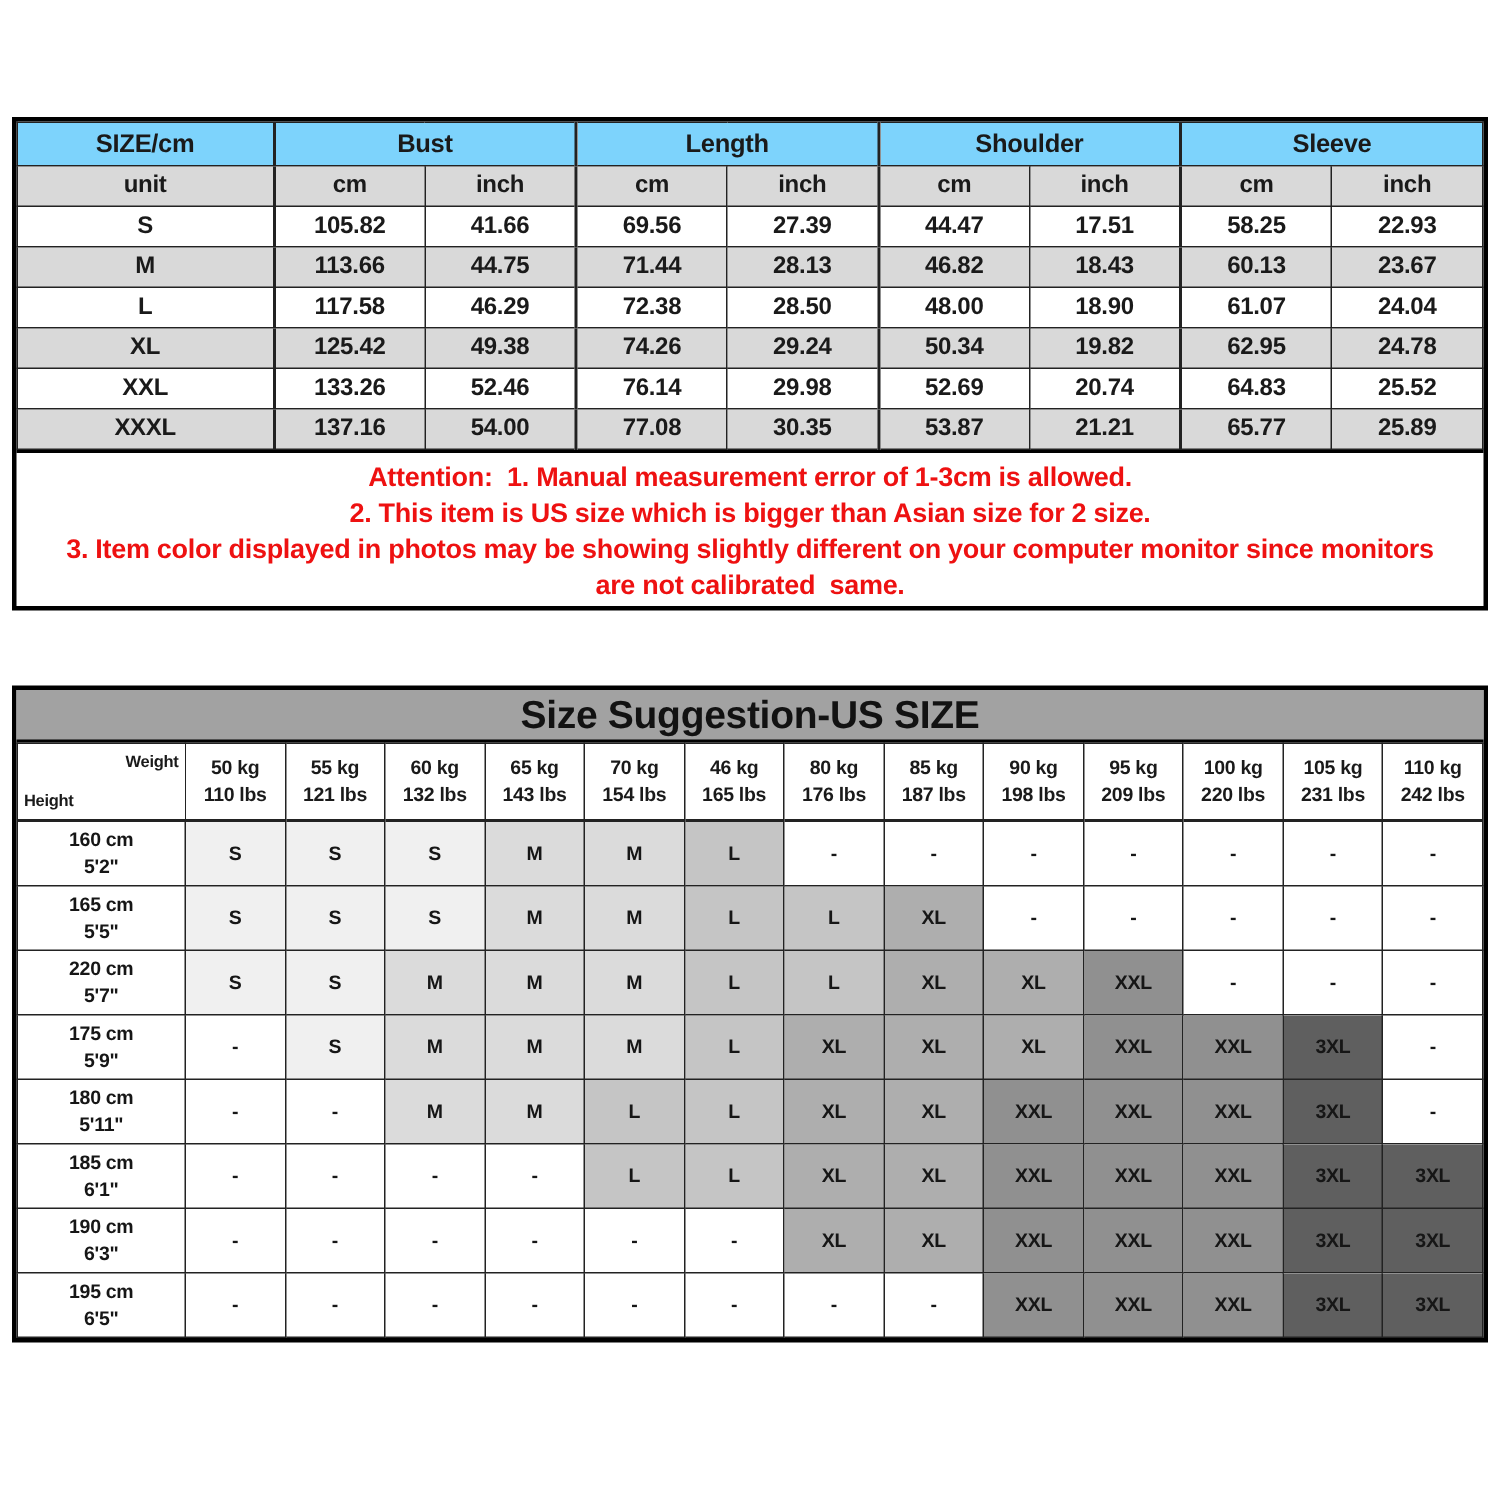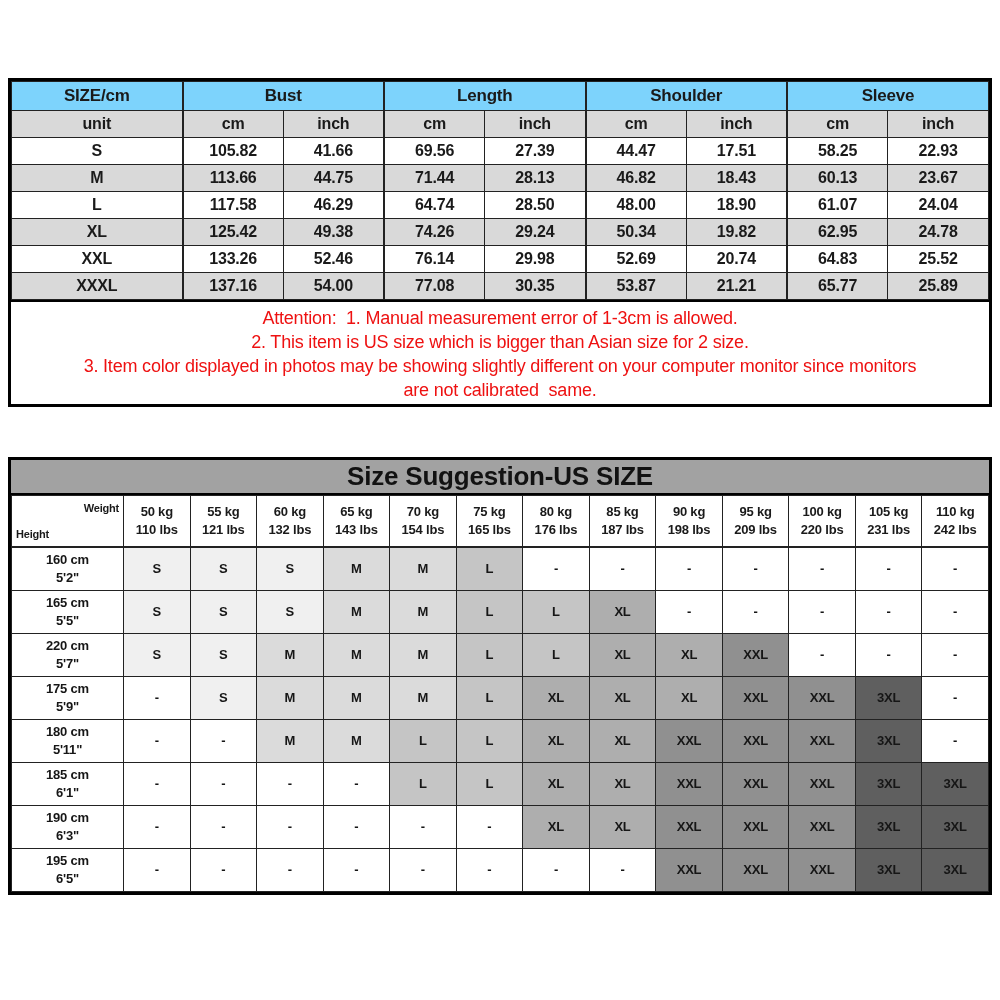--- a/index.html
+++ b/index.html
@@ -12,21 +12,21 @@
   .t1 .title-bar { font-size:29px; height:40px; line-height:40px; }
   .t2 .title-bar { font-size:26px; height:33px; line-height:33px; }
   table { border-collapse:collapse; table-layout:fixed; width:100%; }
   td, th { border:1px solid #222; text-align:center; vertical-align:middle; padding:0; overflow:hidden; }
   
   .t1 .hrow th { font-size:17px; font-weight:700; height:28px; background:#7dd3fc; }
   .t1 .urow td { font-size:16px; font-weight:700; height:26px; background:#d9d9d9; }
   .t1 tbody td { font-size:16px; font-weight:600; height:26px; background:#fff; }
   .t1 tbody tr.alt td { background:#d9d9d9; }
   .t1 .g, .t1 .gs { border-left-width:2px; }
-  .attention { border-top:2px solid #000; text-align:center; color:#ee1111; font-weight:400;
+  .attention { border-top:2px solid #000; text-align:center; color:#ee1111; font-weight:700;
                font-size:18px; line-height:24px; padding:4px 2px 2px; }
   .attention div { white-space:pre-wrap; }
   
   .t2 thead th { background:#fff; font-size:13px; font-weight:700; line-height:18px; height:50px; border-bottom-width:2px; }
   .t2 tbody td { font-size:13px; font-weight:700; height:42px; line-height:18px; background:#fff; color:#161616; }
   .t2 td.hlabel { background:#fff; }
   .corner { position:relative; background:#c9c9c9;
             background-image:linear-gradient(to bottom right, rgba(0,0,0,0) calc(50% - 1px), #3a3a3a calc(50% - 1px), #3a3a3a calc(50% + 1px), rgba(0,0,0,0) calc(50% + 1px)); }
   .corner .cw { position:absolute; top:3px; right:4px; font-size:11px; font-weight:700; }
   .corner .ch { position:absolute; bottom:3px; left:4px; font-size:11px; font-weight:700; }
@@ -89,21 +89,21 @@
             <td>28.13</td>
             <td class="gs">46.82</td>
             <td>18.43</td>
             <td class="gs">60.13</td>
             <td>23.67</td>
           </tr>
           <tr>
             <td>L</td>
             <td class="gs">117.58</td>
             <td>46.29</td>
-            <td class="gs">64.74</td>
+            <td class="gs">72.38</td>
             <td>28.50</td>
             <td class="gs">48.00</td>
             <td>18.90</td>
             <td class="gs">61.07</td>
             <td>24.04</td>
           </tr>
           <tr class="alt">
             <td>XL</td>
             <td class="gs">125.42</td>
             <td>49.38</td>
@@ -185,21 +185,21 @@
             </th>
             <th>
               <div>65 kg</div>
               <div>143 lbs</div>
             </th>
             <th>
               <div>70 kg</div>
               <div>154 lbs</div>
             </th>
             <th>
-              <div>75 kg</div>
+              <div>46 kg</div>
               <div>165 lbs</div>
             </th>
             <th>
               <div>80 kg</div>
               <div>176 lbs</div>
             </th>
             <th>
               <div>85 kg</div>
               <div>187 lbs</div>
             </th>

